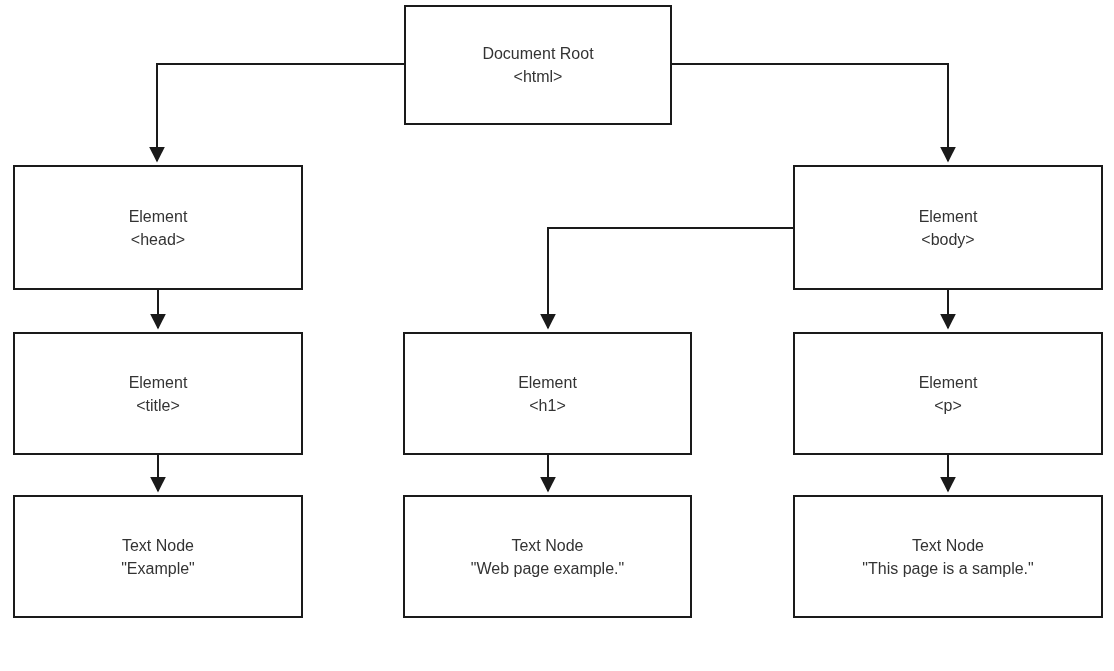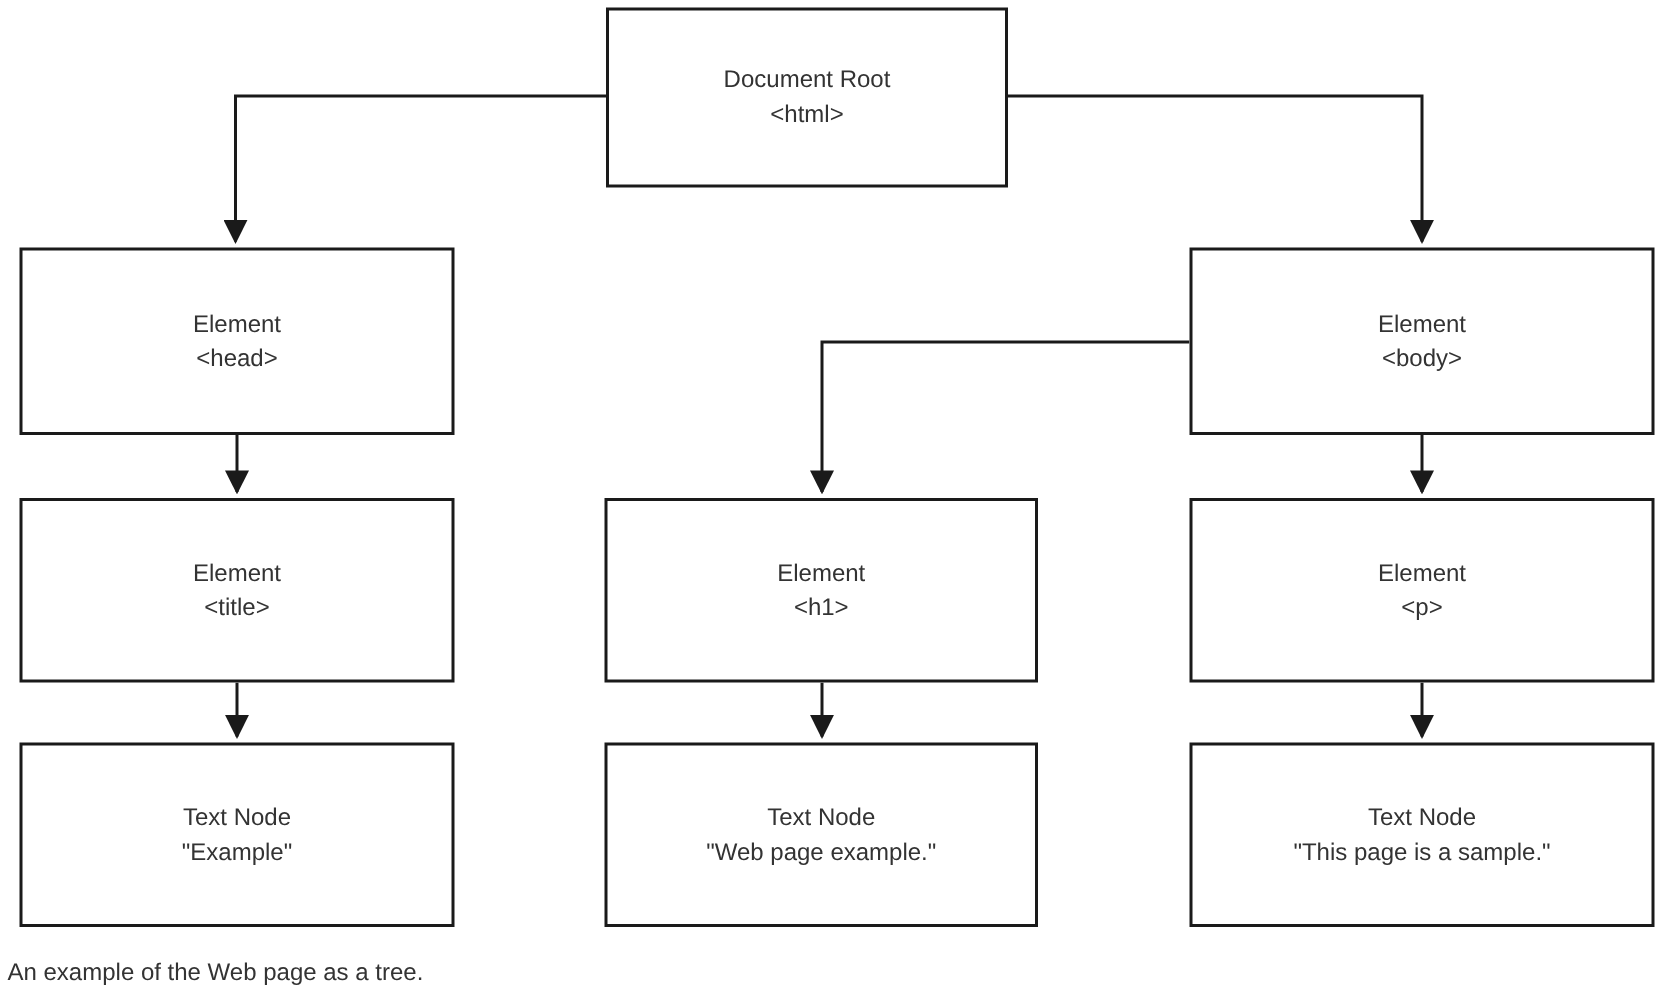--- a/index.html
+++ b/index.html
@@ -113,15 +113,14 @@
   <div class="node" style="left:403px; top:495px; width:289px; height:123px;">
     <div>Text Node</div>
     <div>"Web page example."</div>
   </div>
 
   <div class="node" style="left:793px; top:495px; width:310px; height:123px;">
     <div>Text Node</div>
     <div>"This page is a sample."</div>
   </div>
 
-  <div class="caption">An example of the Web page as a tree.</div>
 
 </div>
 
 </body></html>

